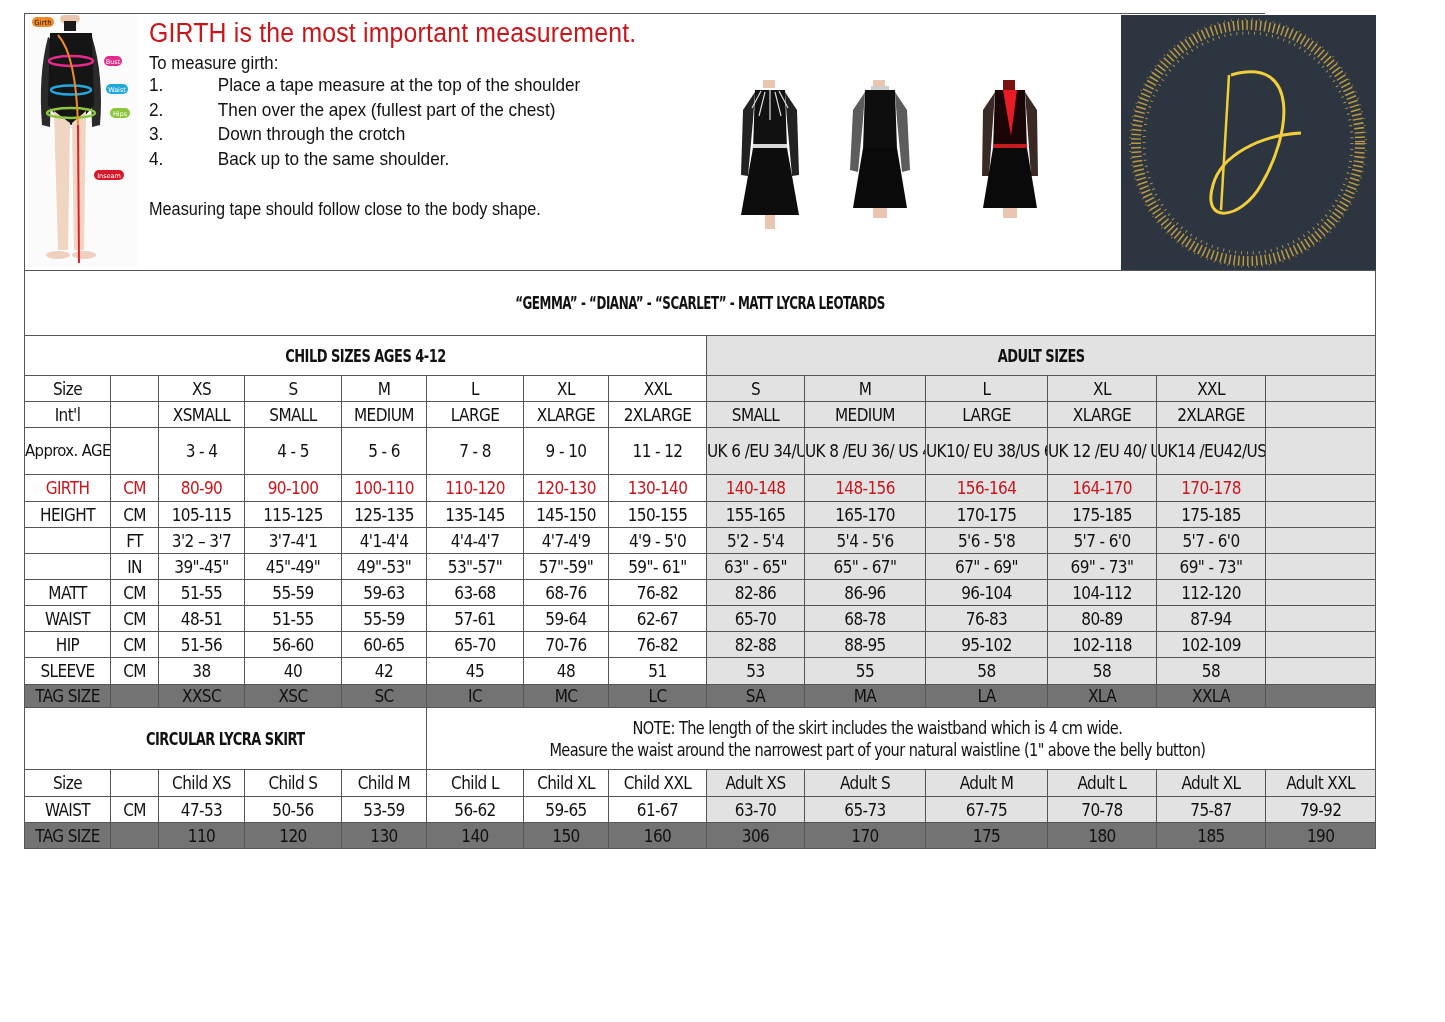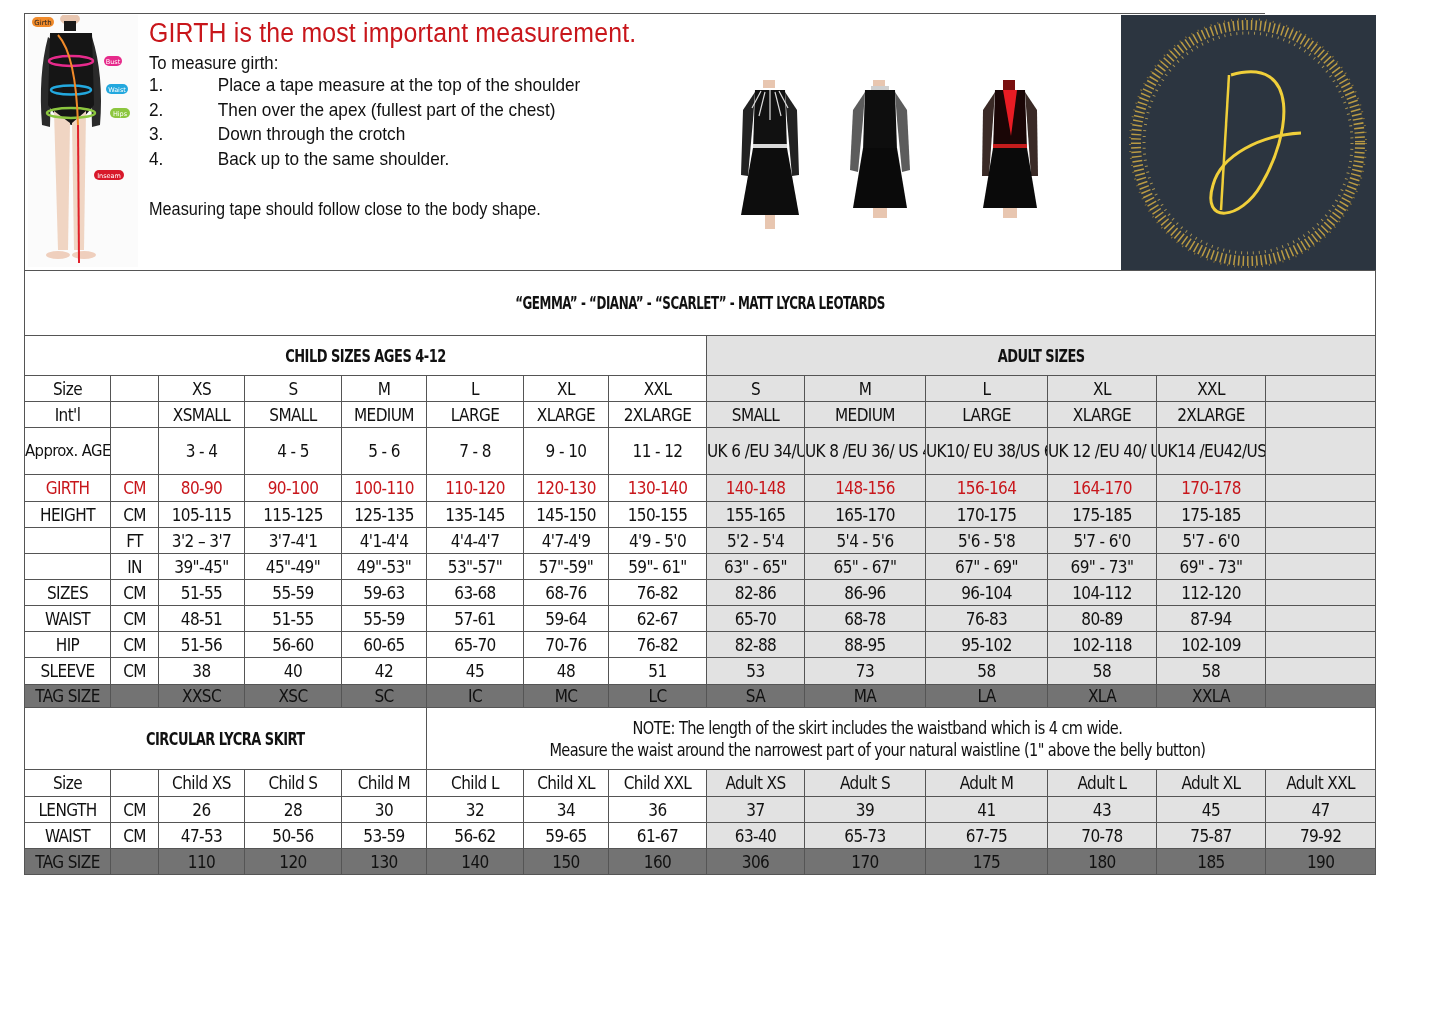--- a/index.html
+++ b/index.html
@@ -287,21 +287,21 @@
       <td>59"- 61"</td>
       <td class="adult">63" - 65"</td>
       <td class="adult">65" - 67"</td>
       <td class="adult">67" - 69"</td>
       <td class="adult">69" - 73"</td>
       <td class="adult">69" - 73"</td>
       <td class="adult"></td>
     </tr>
 
     <tr class="r26">
-      <td>SIZES</td>
+      <td>MATT</td>
       <td>CM</td>
       <td>51-55</td>
       <td>55-59</td>
       <td>59-63</td>
       <td>63-68</td>
       <td>68-76</td>
       <td>76-82</td>
       <td class="adult">82-86</td>
       <td class="adult">86-96</td>
       <td class="adult">96-104</td>
@@ -347,21 +347,21 @@
     <tr class="r27">
       <td>SLEEVE</td>
       <td>CM</td>
       <td>38</td>
       <td>40</td>
       <td>42</td>
       <td>45</td>
       <td>48</td>
       <td>51</td>
       <td class="adult">53</td>
-      <td class="adult">73</td>
+      <td class="adult">55</td>
       <td class="adult">58</td>
       <td class="adult">58</td>
       <td class="adult">58</td>
       <td class="adult"></td>
     </tr>
 
     <tr>
       <td class="tag tagsize">TAG SIZE</td>
       <td class="tag tagsize"></td>
       <td class="tag tagsize">XXSC</td>
@@ -398,47 +398,31 @@
       <td class="c-skirt-h">Child XL</td>
       <td class="c-skirt-h">Child XXL</td>
       <td class="adult c-skirt-h">Adult XS</td>
       <td class="adult c-skirt-h">Adult S</td>
       <td class="adult c-skirt-h">Adult M</td>
       <td class="adult c-skirt-h">Adult L</td>
       <td class="adult c-skirt-h">Adult XL</td>
       <td class="adult c-skirt-h">Adult XXL</td>
     </tr>
 
-    <tr class="r26">
-      <td>LENGTH</td>
-      <td>CM</td>
-      <td>26</td>
-      <td>28</td>
-      <td>30</td>
-      <td>32</td>
-      <td>34</td>
-      <td>36</td>
-      <td class="adult">37</td>
-      <td class="adult">39</td>
-      <td class="adult">41</td>
-      <td class="adult">43</td>
-      <td class="adult">45</td>
-      <td class="adult">47</td>
-    </tr>
 
     <tr class="r26">
       <td>WAIST</td>
       <td>CM</td>
       <td>47-53</td>
       <td>50-56</td>
       <td>53-59</td>
       <td>56-62</td>
       <td>59-65</td>
       <td>61-67</td>
-      <td class="adult">63-40</td>
+      <td class="adult">63-70</td>
       <td class="adult">65-73</td>
       <td class="adult">67-75</td>
       <td class="adult">70-78</td>
       <td class="adult">75-87</td>
       <td class="adult">79-92</td>
     </tr>
 
     <tr class="r26">
       <td class="tag">TAG SIZE</td>
       <td class="tag"></td>

